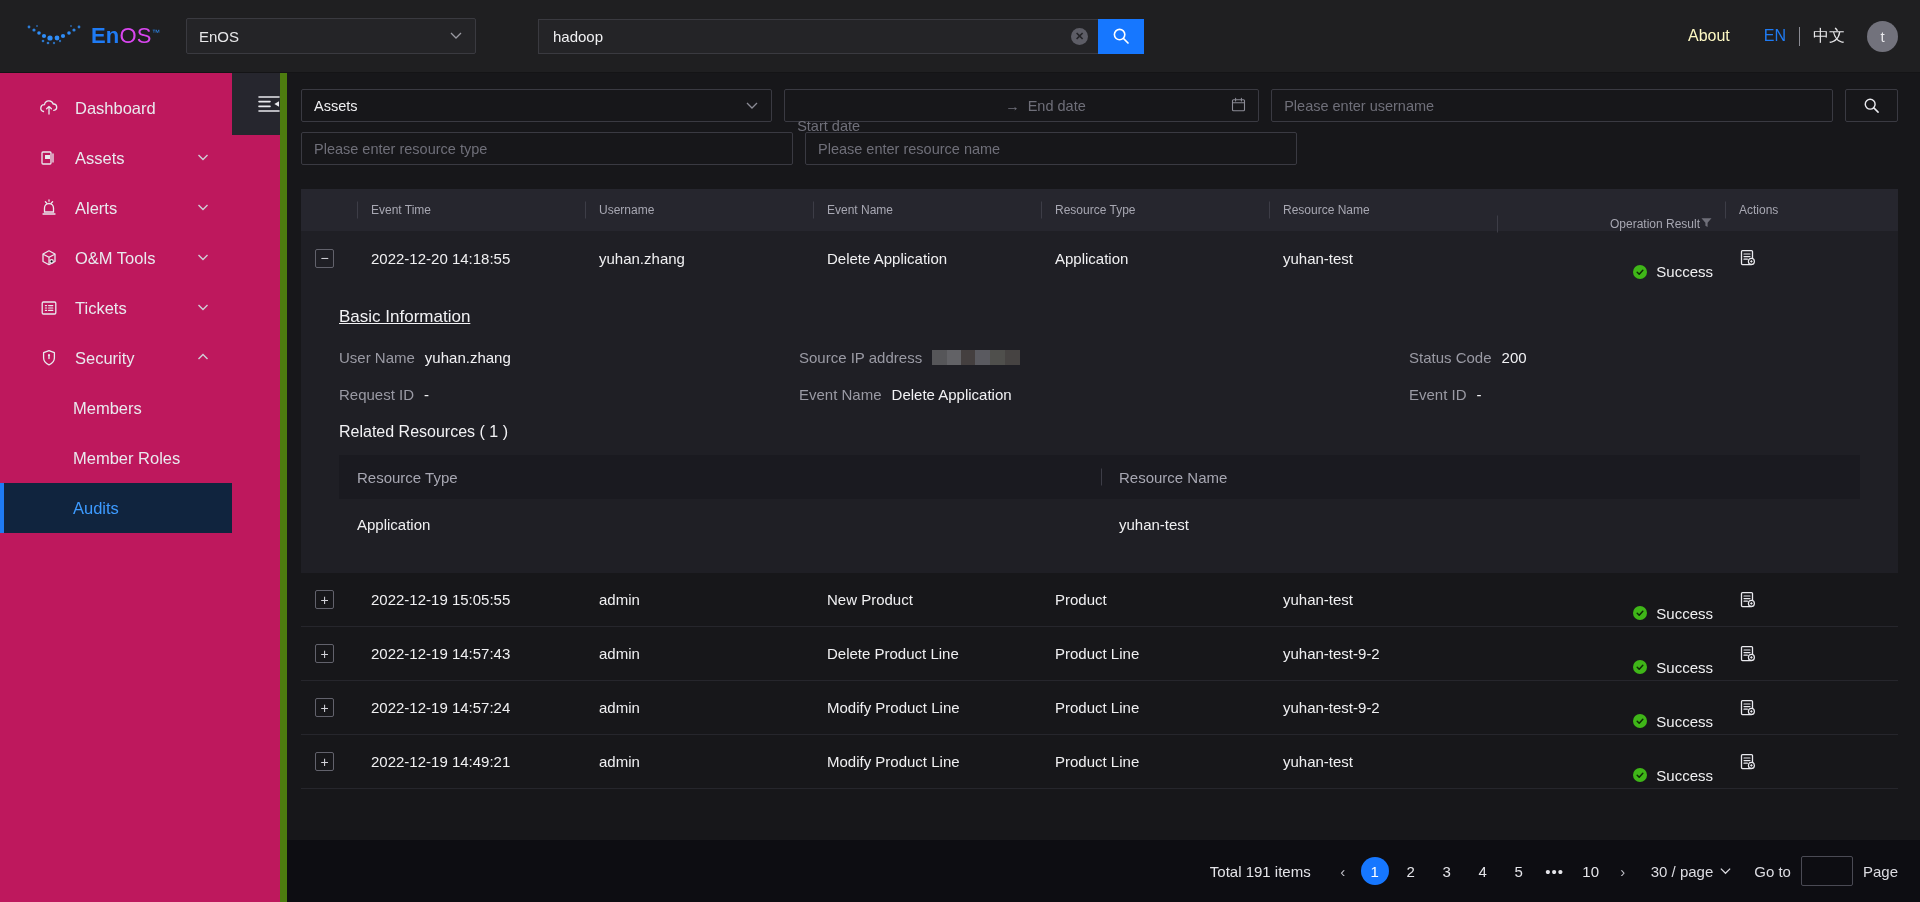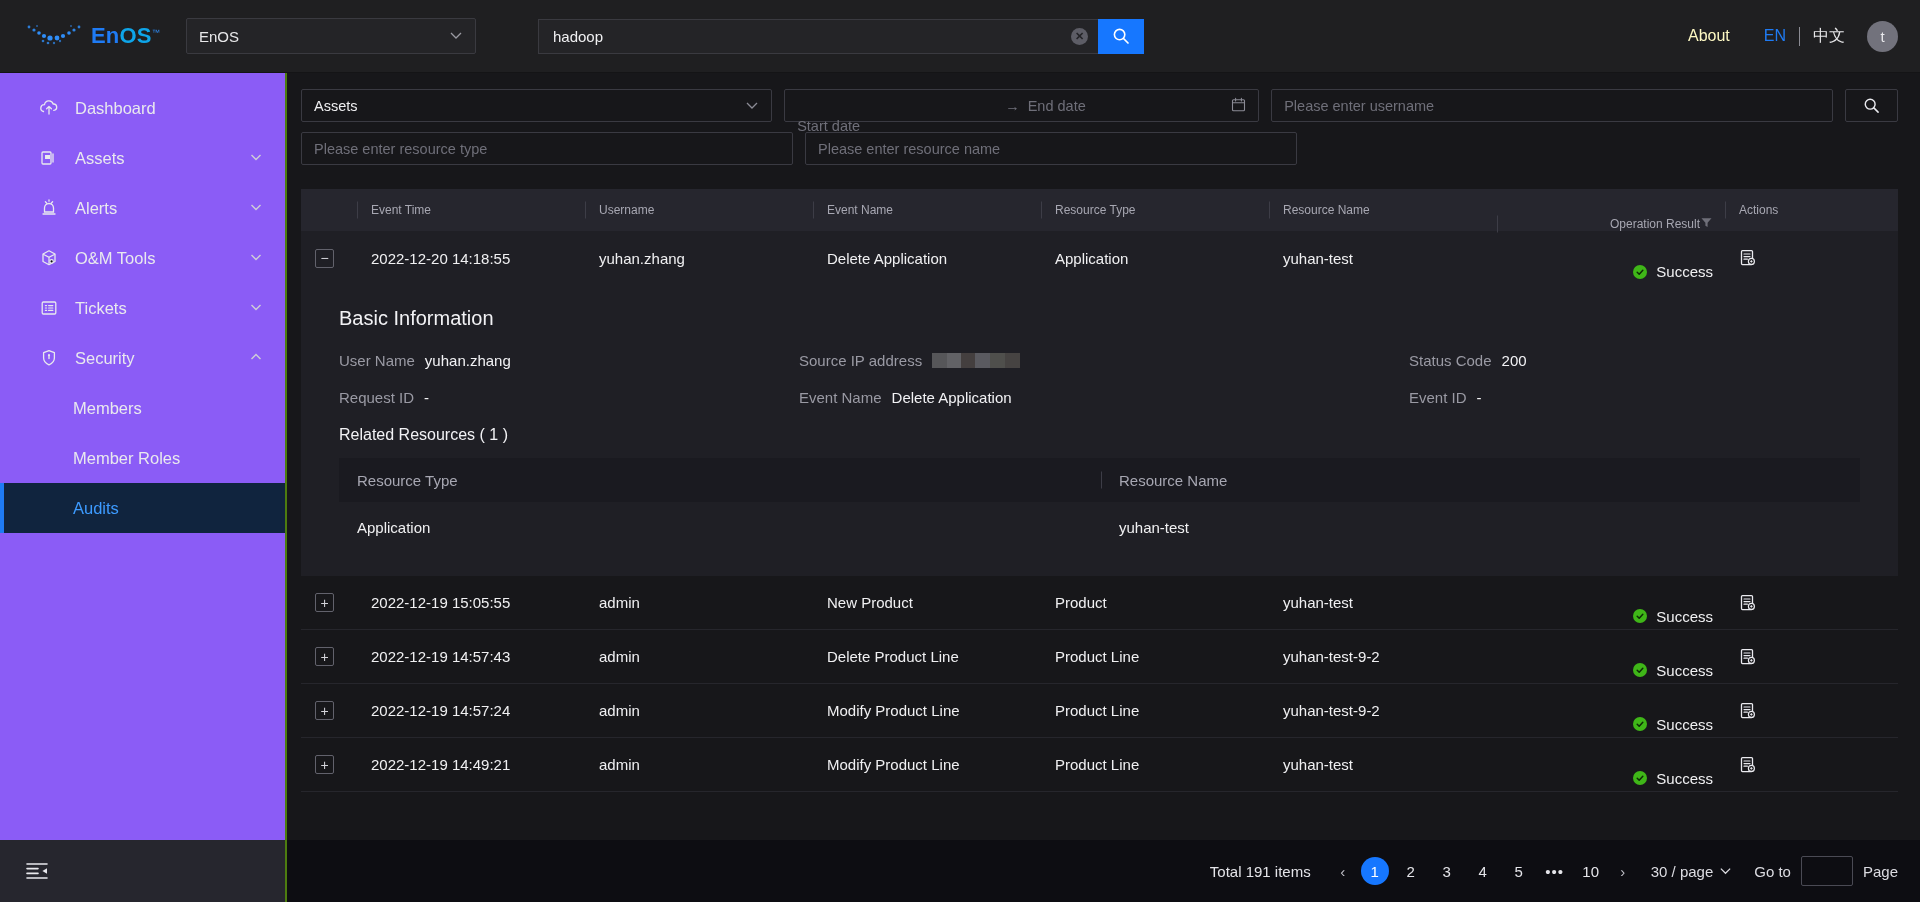--- a/index.html
+++ b/index.html
@@ -17,21 +17,21 @@
     height: 73px; min-height: 73px;
     background: #1f1f21;
     display: flex; align-items: center;
     padding: 0 22px 0 26px;
     border-bottom: 1px solid #141416;
   }
   .brand { display: flex; align-items: center; gap: 9px; width: 148px; }
   .brand-mark { width: 56px; height: 26px; position: relative; }
   .brand-text { font-size: 22px; letter-spacing: .2px; position: relative; }
   .brand-text b { color: #1f7bf4; font-weight: 700; }
-  .brand-text span.os { color: #0ea5e9; font-weight: 700; }
+  .brand-text span.os { color: #d946ef; font-weight: 400; }
   .brand-text sup { font-size: 8px; color: #2f8df7; vertical-align: super; }
 
   .org-select {
     width: 290px; height: 36px; margin-left: 12px;
     background: #242427; border: 1px solid #3a3a40; border-radius: 2px;
     display: flex; align-items: center; justify-content: space-between;
     padding: 0 12px; font-size: 15px; color: #e8e8ea; cursor: pointer;
   }
   .caret { color: #9a9aa2; font-size: 12px; line-height: 1; }
 
@@ -63,23 +63,23 @@
     background: #72727c; color: #e9e9ec; font-size: 15px;
     display: flex; align-items: center; justify-content: center; cursor: pointer;
   }
 
   
   .body { display: flex; flex: 1; min-height: 0; }
 
   
   .sidebar {
     width: 287px; min-width: 287px;
-    background: #8b5cf6;
-    display: flex; flex-direction: column;
-    border-right: 2px solid #4d7c0f;
+    background: #be185d;
+    display: flex; flex-direction: row;
+    border-right: 7px solid #4d7c0f;
   }
   .nav { flex: 1; padding-top: 10px; overflow: hidden; }
   .nav-item {
     height: 50px; display: flex; align-items: center;
     padding: 0 22px 0 38px; cursor: pointer; position: relative;
     font-size: 16.5px; color: #e9e9ee;
   }
   .nav-item .ico { width: 22px; height: 22px; margin-right: 15px; display: flex; align-items: center; justify-content: center; }
   .nav-item .lbl { flex: 1; }
   .nav-item .arrow { color: #cfcfd6; font-size: 12px; }
@@ -154,21 +154,21 @@
     width: 19px; height: 19px; border: 1px solid #62626c; border-radius: 2px;
     display: flex; align-items: center; justify-content: center;
     color: #d4d4da; font-size: 14px; line-height: 1; cursor: pointer; background: transparent;
   }
   .ok-dot { width: 14px; height: 14px; border-radius: 50%; background: #3fb618; display: inline-flex;
             align-items: center; justify-content: center; margin-right: 9px; }
   .act-ico { cursor: pointer; display: flex; }
 
   
   .detail { background: #1f1f25; padding: 22px 0 24px 0; }
-  .detail h3 { font-size: 20px; font-weight: 400; color: #f2f2f5; margin: 0 0 22px 38px; }
+  .detail h3 { font-size: 17px; font-weight: 400; color: #f2f2f5; margin: 0 0 22px 38px; text-decoration: underline; }
   .dgrid { display: flex; margin-bottom: 20px; padding-left: 38px; text-align: center; }
   .dcol { width: 460px; display: flex; align-items: center; font-size: 15px; }
   .dcol.wide { width: 610px; }
   .dlabel { color: #9a9aa4; margin-right: 10px; }
   .dval { color: #f2f2f5; }
   .redact { display: inline-flex; height: 15px; width: 88px; }
   .redact i { display: block; height: 15px; }
   .rsec { font-size: 16px; color: #f2f2f5; margin: 4px 0 14px 38px; }
   .rtable { margin: 0 38px 0 38px; background: #17171a; }
   .rthead { height: 44px; display: flex; align-items: center; font-size: 15px; color: #a7a7b2; background: #1a1a20; }

